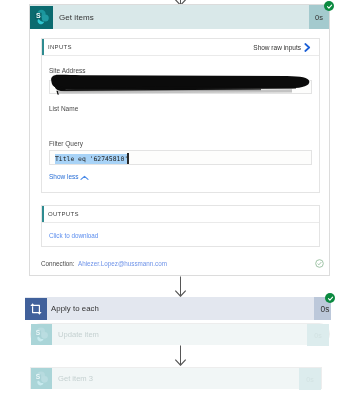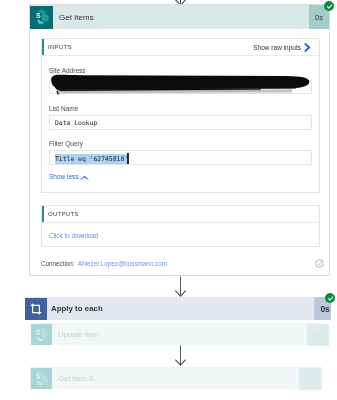--- a/index.html
+++ b/index.html
@@ -42,21 +42,21 @@
   .caret{position:absolute;left:77px;top:2px;width:2px;height:11px;background:#2a2a2a;}
 
   .showless{position:absolute;font-size:6.5px;color:#2a6fd6;}
   .dl{position:absolute;font-size:6.3px;color:#5b8dee;}
   .conn-l{position:absolute;font-size:6.3px;color:#4a4a4a;}
   .conn-v{position:absolute;font-size:6.3px;color:#6d92e8;}
   .arrow-head{position:absolute;}
 
   
   #ate-card{position:absolute;left:5px;top:297px;width:306px;height:103px;border:none;background:transparent;}
-  #ate-head{position:absolute;left:0;top:0;width:306px;height:23px;background:#e3e7ef;display:flex;align-items:center;font-weight:bold;}
+  #ate-head{position:absolute;left:0;top:0;width:306px;height:23px;background:#e3e7ef;display:flex;align-items:center;}
   #ate-icon{width:22px;height:22px;flex:0 0 22px;background:#41619b;display:flex;align-items:center;justify-content:center;}
   #ate-badge{left:305px;top:293px;width:10px;height:10px;}
   .ate-dur{position:absolute;right:0px;top:0;height:23px;width:17px;background:#bcc8da;
            display:flex;align-items:center;justify-content:center;font-size:8.3px;color:#343434;padding-left:5px;box-sizing:border-box;}
 
   .childcard{position:absolute;background:#ffffff;border:1px solid #ededed;box-sizing:border-box;}
   .child-head{position:absolute;left:0;top:0;height:21px;width:100%;display:flex;align-items:center;background:#f1f6f6;}
   .child-icon{width:21px;height:21px;flex:0 0 21px;background:#aad5d8;display:flex;align-items:center;justify-content:center;}
   .child-title{font-size:7.6px;color:#c5d1d1;padding-left:6px;}
   .child-dur{position:absolute;right:0;top:0;height:22px;width:22px;background:#dceced;
@@ -98,23 +98,20 @@
         <div class="sec-link">Show raw inputs</div>
         <svg class="chev" style="right:8px;top:3.5px;width:7px;height:9px" viewBox="0 0 7 9">
           <path d="M1.3 1 L5.2 4.5 L1.3 8" stroke="#1b5fd6" stroke-width="1.7" fill="none" stroke-linecap="round" stroke-linejoin="round"></path>
         </svg>
       </div>
 
       <div class="fld-label" style="left:7px;top:28px;">Site Address</div>
       <div class="fld-box" style="left:7px;top:41px;width:263px;height:14px;"></div>
 
       <div class="fld-label" style="left:7px;top:66px;">List Name</div>
-      <div class="fld-box" style="left:7px;top:76px;width:263px;height:15px;">
-        <div class="fld-val" style="left:5px;top:3px;">Data Lookup</div>
-      </div>
 
       <div class="fld-label" style="left:7px;top:101px;">Filter Query</div>
       <div class="fld-box" style="left:7px;top:111px;width:263px;height:15px;">
         <div class="fld-val hl" style="left:5px;top:3px;">Title eq '62745810'</div>
         <div class="caret"></div>
       </div>
 
       <div class="showless" style="left:7px;top:134px;">Show less</div>
       <svg class="chev" style="left:38px;top:136px;width:9px;height:6px" viewBox="0 0 9 6">
         <path d="M1 4.4 L4.5 1.4 L8 4.4" stroke="#4a8ae8" stroke-width="1.1" fill="none" stroke-linecap="round" stroke-linejoin="round"></path>

